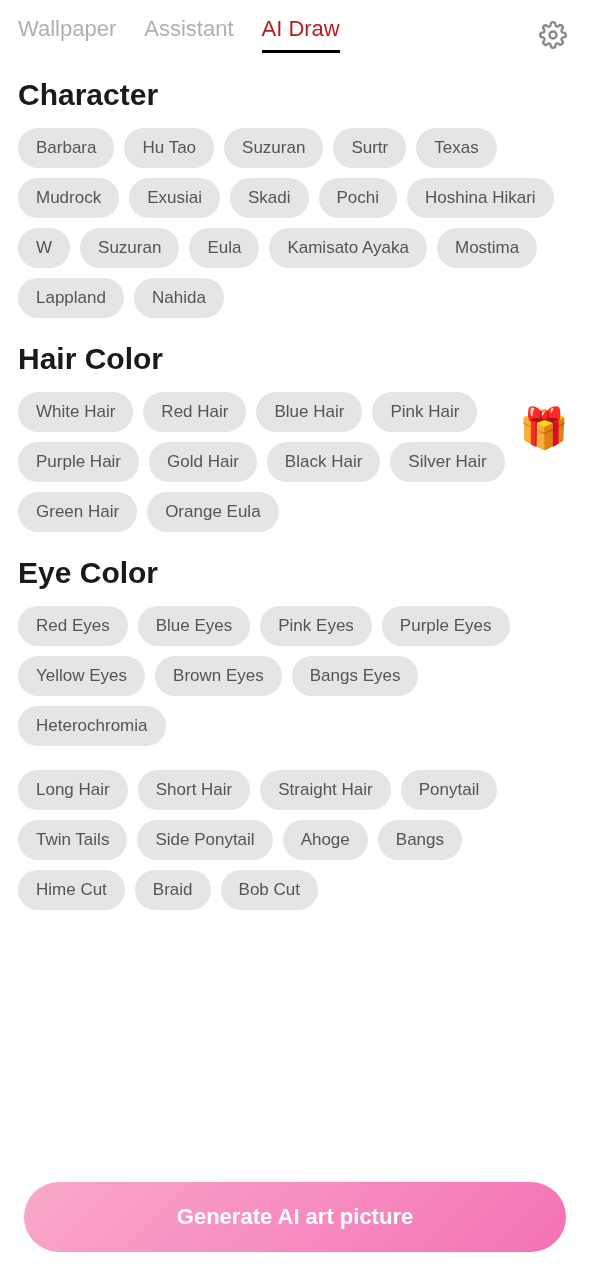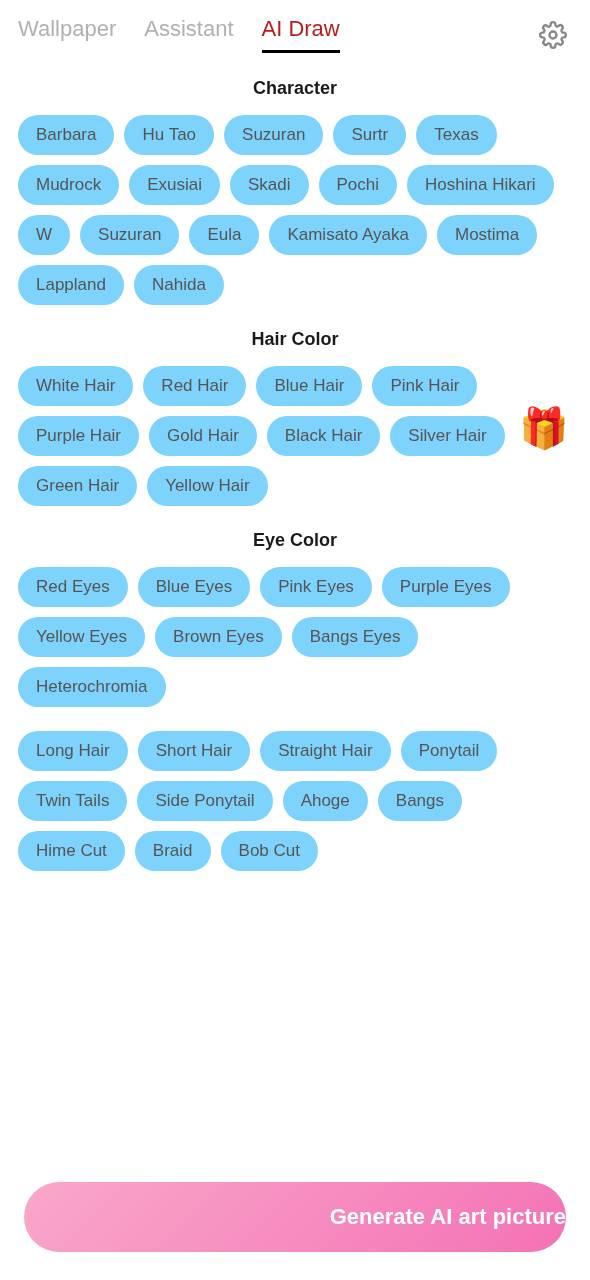--- a/index.html
+++ b/index.html
@@ -53,35 +53,34 @@
       justify-content: center;
       cursor: pointer;
     }
 
     
     .section {
       padding: 24px 18px 0 18px;
     }
 
     .section-title {
-      font-size: 18px;
+      font-size: 30px;
       font-weight: 700;
       color: #1a1a1a;
       margin-bottom: 16px;
-      text-align: center;
     }
 
     .tags {
       display: flex;
       flex-wrap: wrap;
       gap: 10px;
     }
 
     .tag {
-      background: #7dd3fc;
+      background: #e5e5e5;
       color: #555;
       font-size: 17px;
       padding: 10px 18px;
       border-radius: 22px;
       cursor: pointer;
       white-space: nowrap;
     }
 
     
     .gift-btn {
@@ -110,21 +109,21 @@
     .generate-btn {
       width: 100%;
       padding: 22px 0;
       background: linear-gradient(135deg, #f9a8c9, #f472b6);
       color: #fff;
       font-size: 22px;
       font-weight: 600;
       border: none;
       border-radius: 36px;
       cursor: pointer;
-      text-align: right;
+      text-align: center;
     }
   </style>
 </head>
 <body>
 
 <div class="header">
   <div class="nav-tabs">
     <span class="nav-tab">Wallpaper</span>
     <span class="nav-tab">Assistant</span>
     <span class="nav-tab active">AI Draw</span>
@@ -165,21 +164,21 @@
       <div class="tags">
         <span class="tag">White Hair</span>
         <span class="tag">Red Hair</span>
         <span class="tag">Blue Hair</span>
         <span class="tag">Pink Hair</span>
         <span class="tag">Purple Hair</span>
         <span class="tag">Gold Hair</span>
         <span class="tag">Black Hair</span>
         <span class="tag">Silver Hair</span>
         <span class="tag">Green Hair</span>
-        <span class="tag">Yellow Hair</span>
+        <span class="tag">Orange Eula</span>
       </div>
     </div>
     <div class="section">
       <div class="section-title">Eye Color</div>
       <div class="tags">
         <span class="tag">Red Eyes</span>
         <span class="tag">Blue Eyes</span>
         <span class="tag">Pink Eyes</span>
         <span class="tag">Purple Eyes</span>
         <span class="tag">Yellow Eyes</span>

